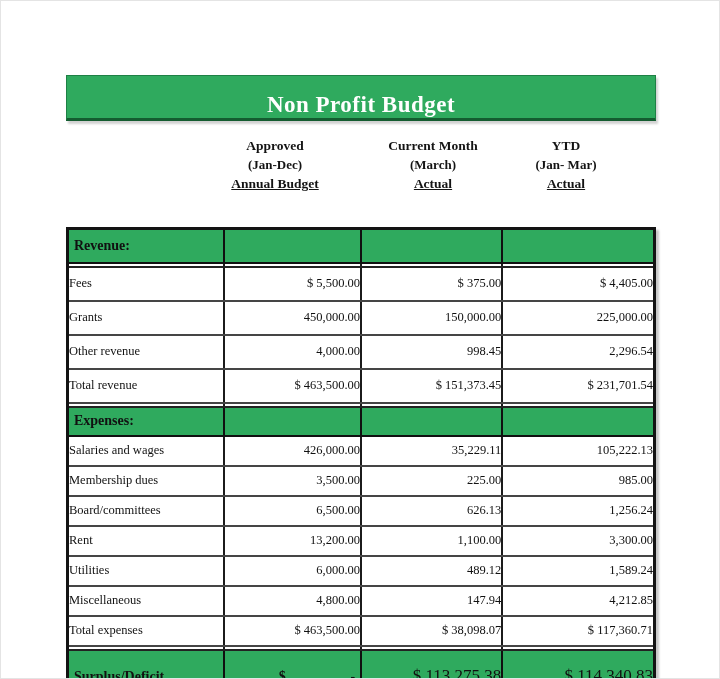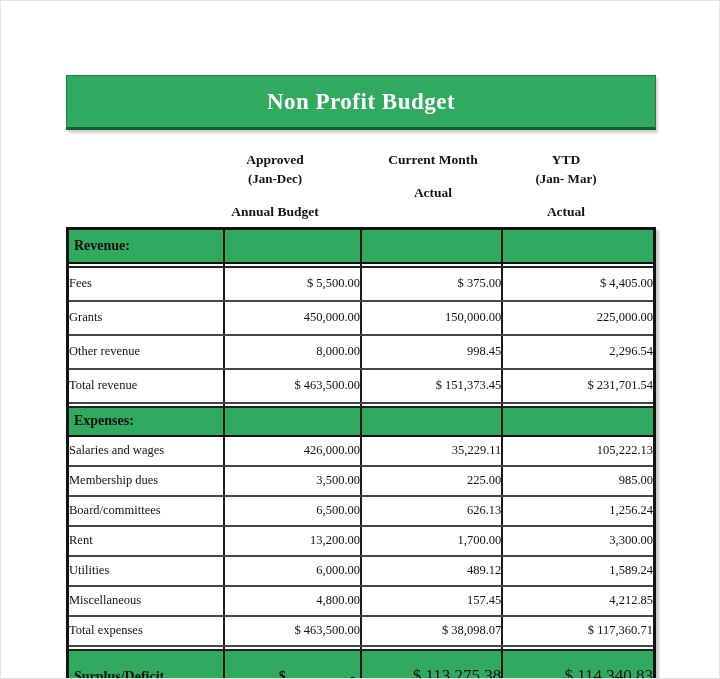--- a/index.html
+++ b/index.html
@@ -13,41 +13,41 @@
     position: relative;
     width: 720px; height: 679px;
     background: #ffffff;
     border: 1px solid #e4e4e4;
     overflow: hidden;
   }
 
   
   .title-bar {
     position: absolute; left: 65px; top: 74px;
-    width: 590px; height: 55px;
+    width: 590px; height: 46px;
     background: #2faa5e;
     border: 1px solid #1e8045;
     border-bottom: 3px solid #145c30;
     box-shadow: 2px 3px 2px rgba(0,0,0,0.18);
-    display: flex; align-items: center; justify-content: center;
+    display: flex; align-items: flex-end; justify-content: center;
   }
   .title-bar .title {
     color: #ffffff; font-weight: bold; font-size: 23px; letter-spacing: 0.5px;
   }
 
   
   .col-headers {
     position: absolute; left: 65px; top: 131px;
     width: 590px; height: 95px;
     color: #141414; font-weight: bold;
   }
   .col-head { position: absolute; top: 0; text-align: center; }
-  .col-head .l1 { margin-top: 20px; font-size: 13.5px; }
+  .col-head .l1 { margin-top: 6px; font-size: 13.5px; }
   .col-head .l2 { margin-top: 3px; font-size: 13px; }
-  .col-head .l3 { margin-top: 17px;  font-size: 13.5px; }
+  .col-head .l3 { margin-top: 3px;  font-size: 13.5px; text-decoration: underline; }
   .col-head.approved { left: 138px; width: 142px; }
   .col-head.current  { left: 296px; width: 142px; }
   .col-head.ytd      { left: 424px; width: 152px; }
 
   
   table.budget {
     position: absolute; left: 65px; top: 226px;
     width: 590px;
     border-collapse: collapse;
     background: #ffffff;
@@ -96,20 +96,21 @@
   </div>
 
   <div class="col-headers">
     <div class="col-head approved">
       <div class="l1">Approved</div>
       <div class="l2">(Jan-Dec)</div>
       <div class="l3">Annual Budget</div>
     </div>
     <div class="col-head current">
       <div class="l1">Current Month</div>
+      <div class="l2">(March)</div>
       <div class="l3">Actual</div>
     </div>
     <div class="col-head ytd">
       <div class="l1">YTD</div>
       <div class="l2">(Jan- Mar)</div>
       <div class="l3">Actual</div>
     </div>
   </div>
 
   <table class="budget">
@@ -142,21 +143,21 @@
         <td class="num">$ 4,405.00</td>
       </tr>
       <tr class="row-rev">
         <td class="label">Grants</td>
         <td class="num">450,000.00</td>
         <td class="num">150,000.00</td>
         <td class="num">225,000.00</td>
       </tr>
       <tr class="row-rev">
         <td class="label">Other revenue</td>
-        <td class="num">8,000.00</td>
+        <td class="num">4,000.00</td>
         <td class="num">998.45</td>
         <td class="num">2,296.54</td>
       </tr>
       <tr class="row-rev">
         <td class="label">Total revenue</td>
         <td class="num">$ 463,500.00</td>
         <td class="num">$ 151,373.45</td>
         <td class="num">$ 231,701.54</td>
       </tr>
 
@@ -188,33 +189,33 @@
       </tr>
       <tr class="row-exp">
         <td class="label">Board/committees</td>
         <td class="num">6,500.00</td>
         <td class="num">626.13</td>
         <td class="num">1,256.24</td>
       </tr>
       <tr class="row-exp">
         <td class="label">Rent</td>
         <td class="num">13,200.00</td>
-        <td class="num">1,700.00</td>
+        <td class="num">1,100.00</td>
         <td class="num">3,300.00</td>
       </tr>
       <tr class="row-exp">
         <td class="label">Utilities</td>
         <td class="num">6,000.00</td>
         <td class="num">489.12</td>
         <td class="num">1,589.24</td>
       </tr>
       <tr class="row-exp">
         <td class="label">Miscellaneous</td>
         <td class="num">4,800.00</td>
-        <td class="num">157.45</td>
+        <td class="num">147.94</td>
         <td class="num">4,212.85</td>
       </tr>
       <tr class="row-exp">
         <td class="label">Total expenses</td>
         <td class="num">$ 463,500.00</td>
         <td class="num">$ 38,098.07</td>
         <td class="num">$ 117,360.71</td>
       </tr>
 
       <tr class="spacer">

